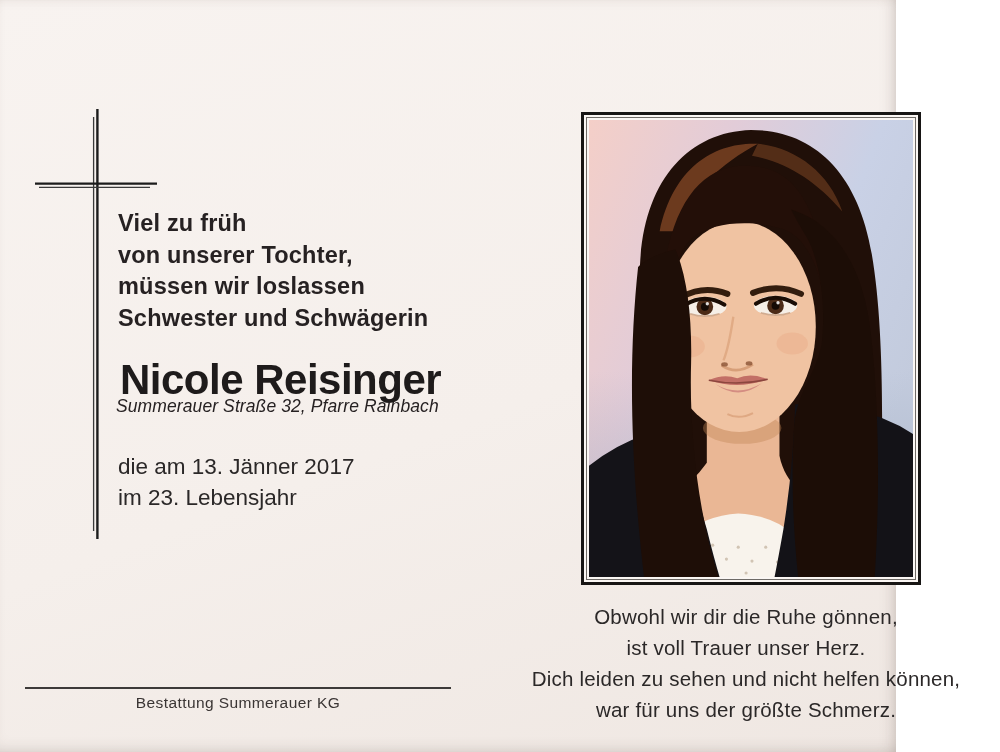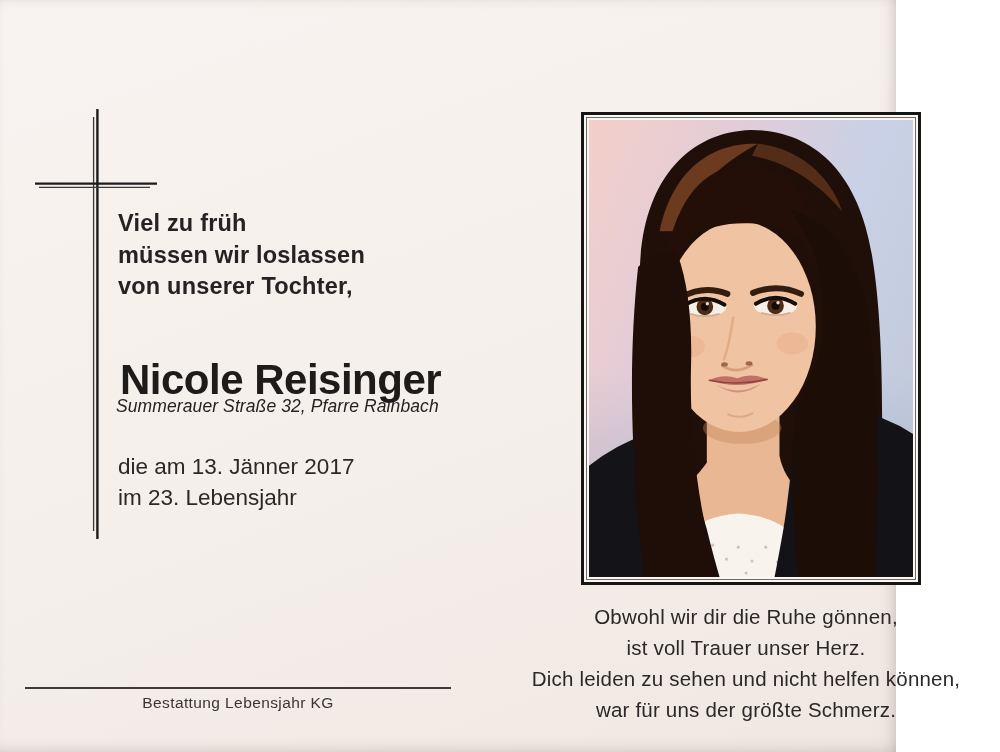--- a/index.html
+++ b/index.html
@@ -31,34 +31,35 @@
 
   <svg class="abs cross" width="200" height="560" viewBox="0 0 200 560" aria-hidden="true">
     <line x1="93.6" y1="117" x2="93.6" y2="531" stroke="#3a3a3a" stroke-width="1.3"></line>
     <line x1="97.4" y1="109" x2="97.4" y2="539" stroke="#1c1c1c" stroke-width="2.4"></line>
     <line x1="35" y1="183.6" x2="157" y2="183.6" stroke="#1c1c1c" stroke-width="2.2"></line>
     <line x1="39" y1="187.4" x2="150" y2="187.4" stroke="#3a3a3a" stroke-width="1.1"></line>
   </svg>
 
   <div class="abs intro">
     <div>Viel zu früh</div>
+    <div>von unserer Tochter,</div>
     <div>müssen wir loslassen</div>
-    <div>von unserer Tochter,</div>
+    <div>Schwester und Schwägerin</div>
   </div>
 
   <div class="abs name">Nicole Reisinger</div>
   <div class="abs addr">Summerauer Straße 32, Pfarre Rainbach</div>
 
   <div class="abs dates">
     <div>die am 13. Jänner 2017</div>
     <div>im 23. Lebensjahr</div>
   </div>
 
   <div class="abs rule"></div>
-  <div class="abs funeral">Bestattung Lebensjahr KG</div>
+  <div class="abs funeral">Bestattung Summerauer KG</div>
 
   <div class="abs frame">
     <div class="frame-inner">
       <svg class="photo-svg" viewBox="0 0 330 460" preserveAspectRatio="none" role="img" aria-label="Portrait einer jungen Frau mit langen dunkelbraunen Haaren, dunkler Jacke und weißem Spitzenoberteil">
         <defs>
           <linearGradient id="pbg" x1="0" y1="0" x2="1" y2="0.55">
             <stop offset="0" stop-color="#f4cfc8"></stop>
             <stop offset="0.35" stop-color="#e2ccd8"></stop>
             <stop offset="0.7" stop-color="#c9d1e6"></stop>
             <stop offset="1" stop-color="#c3cbdd"></stop>

